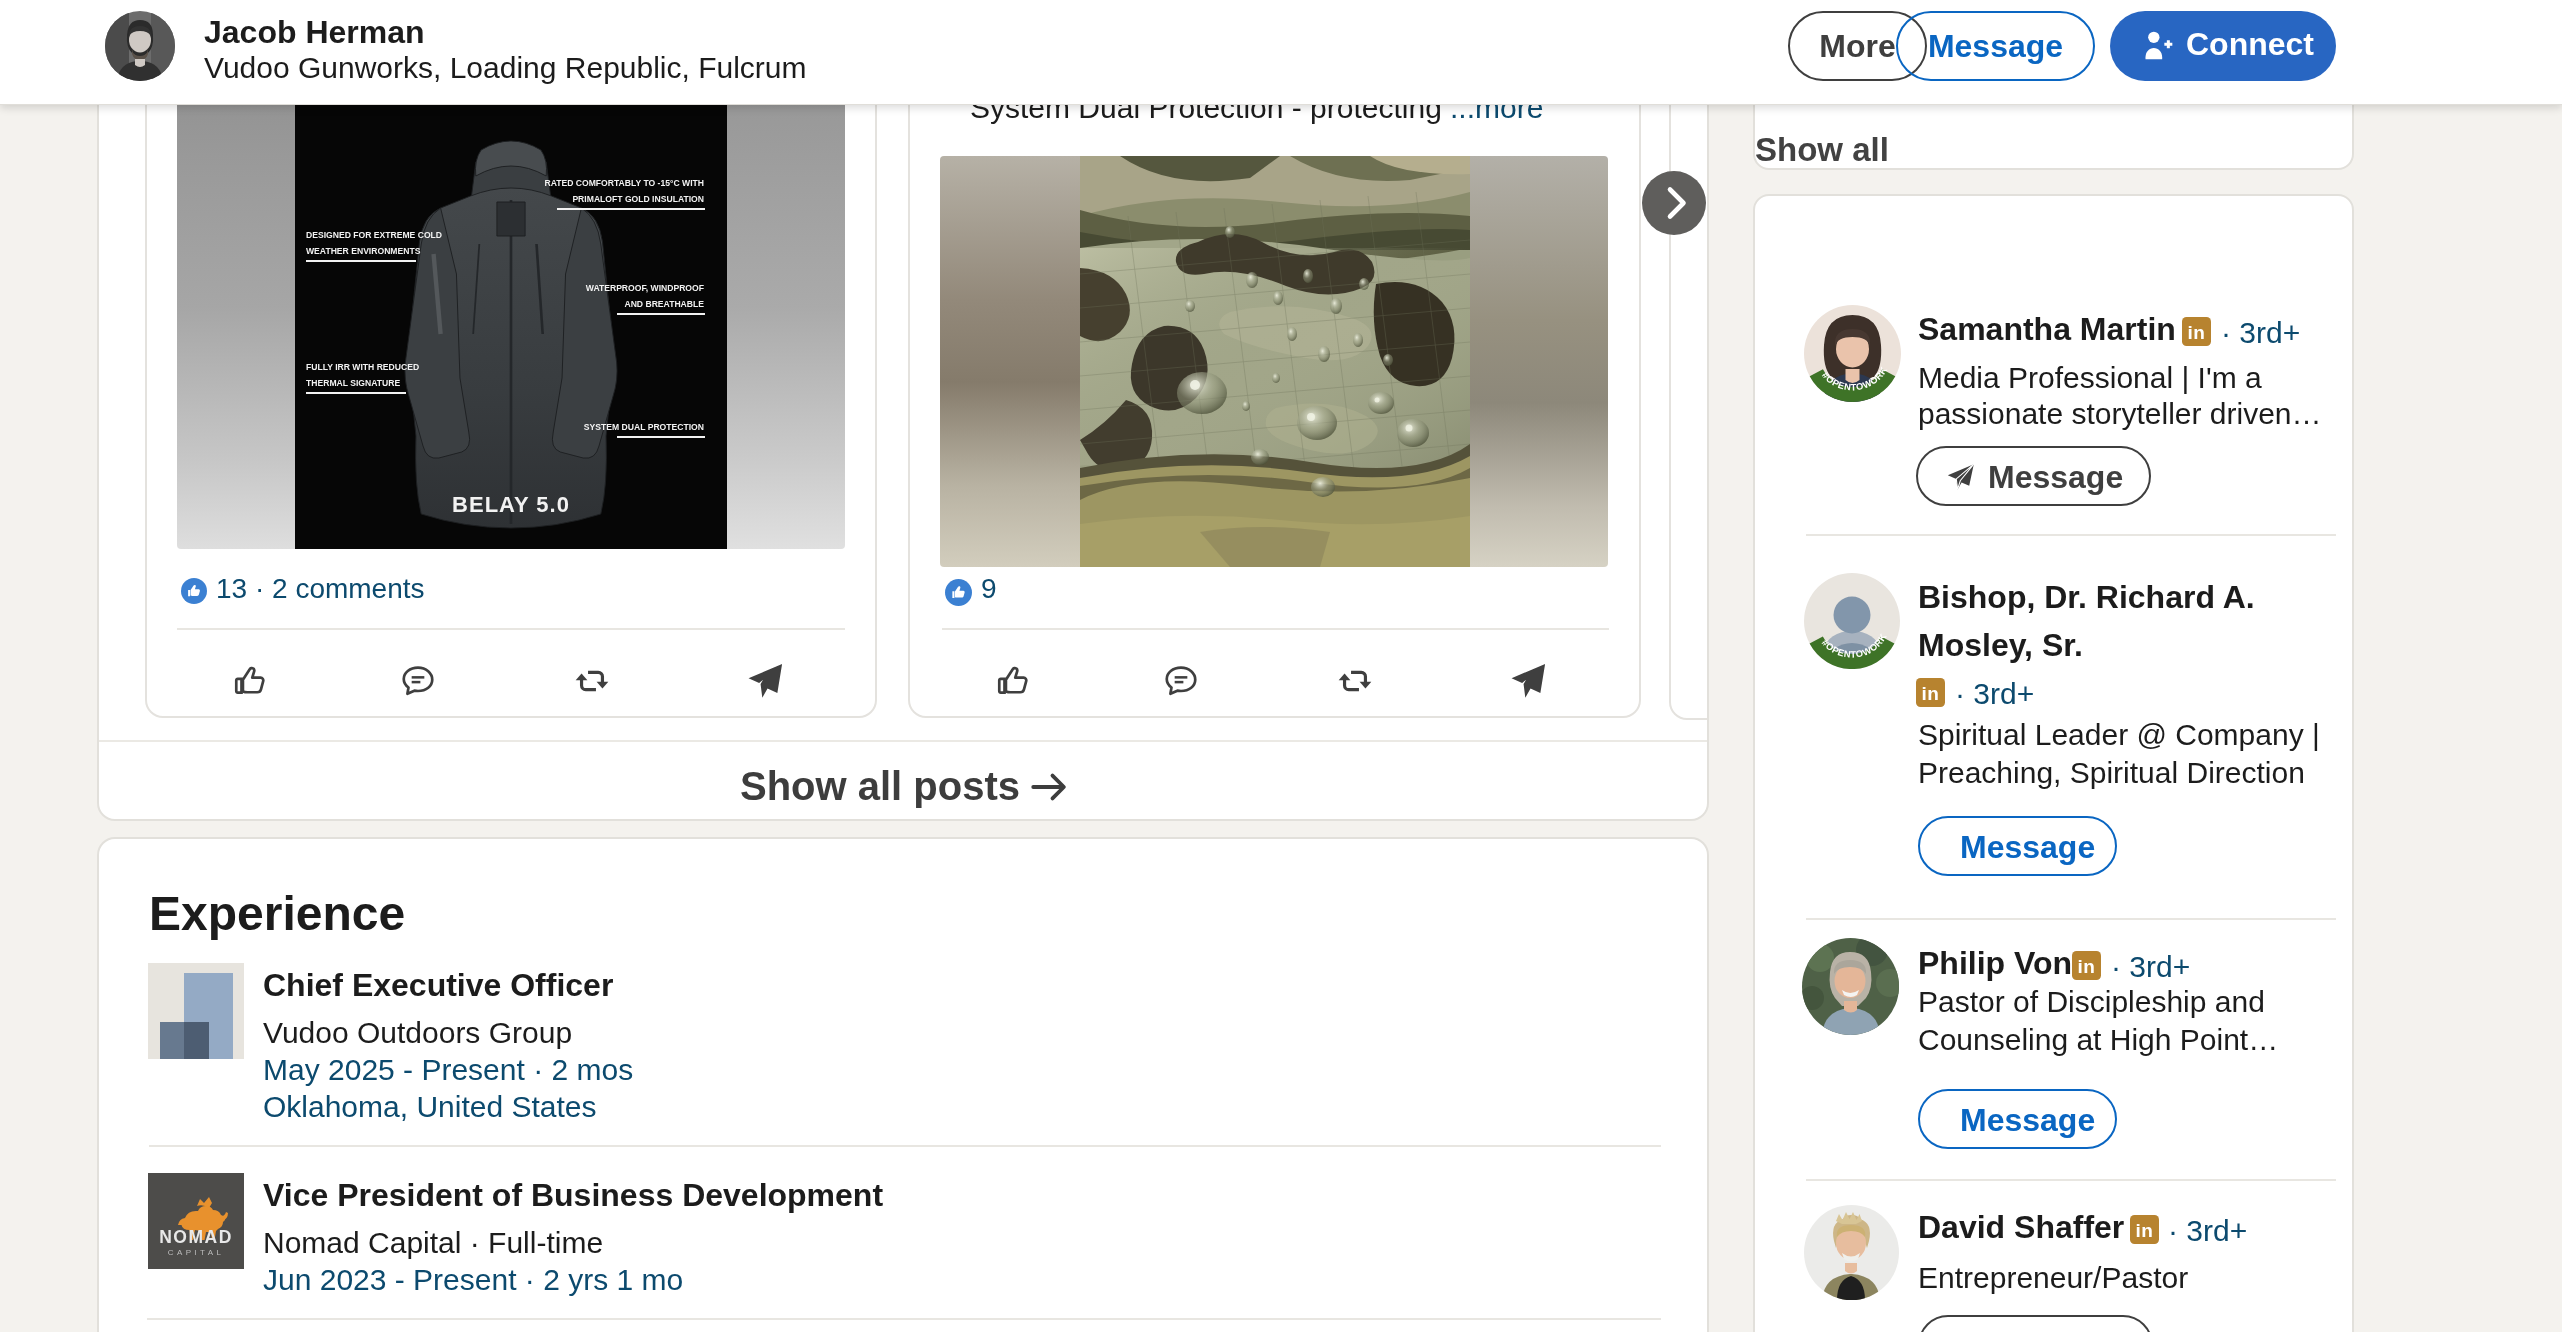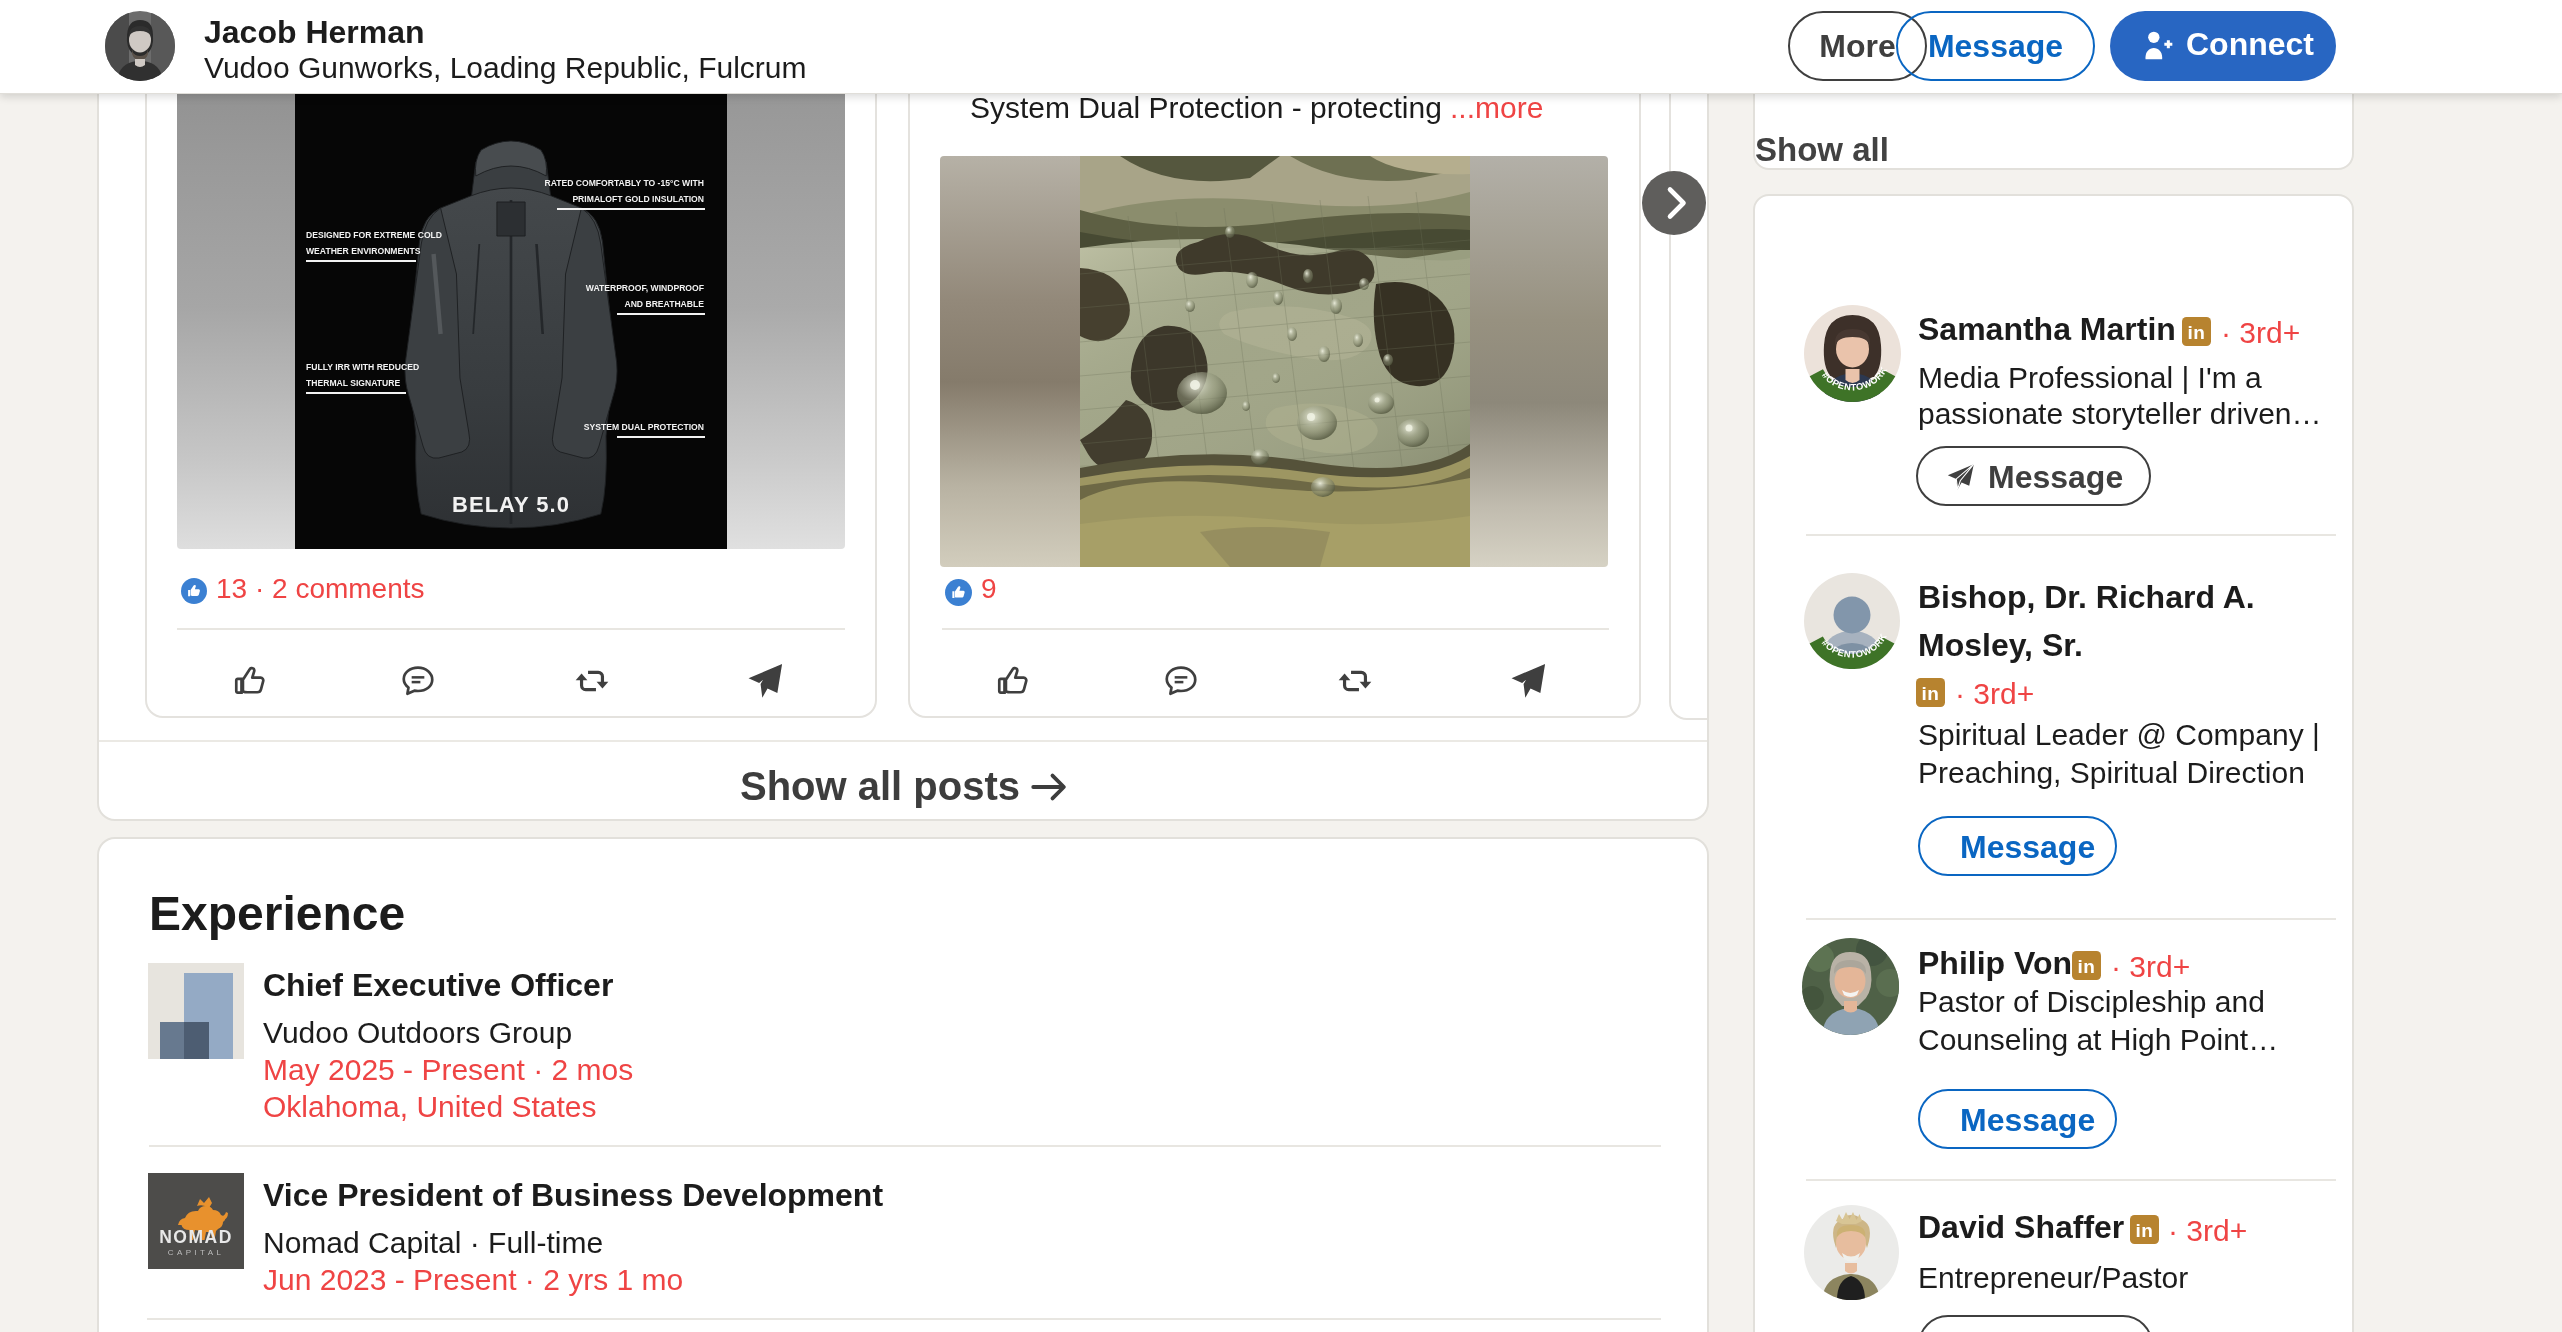--- a/index.html
+++ b/index.html
@@ -1,21 +1,21 @@
 <!DOCTYPE html>
 <html><head>
 <meta charset="utf-8">
 <style>
 * { margin:0; padding:0; box-sizing:border-box; }
 html,body { width:2562px; height:1332px; overflow:hidden; background:#f4f2ee;
   font-family:"Liberation Sans", sans-serif; }
 .abs { position:absolute; }
 .card { position:absolute; background:#fff; border:2px solid #e2e0db; border-radius:18px; }
 .txt { position:absolute; white-space:nowrap; color:#1c1c1c; }
-.gray { color:#ef4444; }
+.gray { color:#0c4a6e; }
 .b { font-weight:700; }
 .hr { position:absolute; height:2px; background:#e8e6e1; }
 .ico { position:absolute; }
 </style>
 </head>
 <body>
 
 <svg width="0" height="0" style="position:absolute">
 <defs>
 <symbol id="thumb-o" viewBox="0 0 24 24">
@@ -395,21 +395,21 @@
     <span class="txt b" style="left:70px; top:11px; font-size:32px; color:#3f3f3f;">Message</span>
   </div>
 </div>
 
 <div class="abs" style="left:1642px; top:171px; width:64px; height:64px; border-radius:50%; background:#5f5e5c; z-index:30;">
   <svg width="64" height="64" viewBox="0 0 64 64">
       <path d="M28 18.5 L41.5 32 L28 45.5" fill="none" stroke="#fff" stroke-width="4.6" stroke-linecap="round" stroke-linejoin="round"></path>
     </svg>
 </div>
 
-<div class="abs" style="left:0; top:0; width:2562px; height:94px; background:#fff; border-bottom:1px solid #e0ded9; box-shadow:0 3px 8px rgba(0,0,0,0.14); z-index:40;">
+<div class="abs" style="left:0; top:0; width:2562px; height:105px; background:#fff; border-bottom:1px solid #e0ded9; box-shadow:0 3px 8px rgba(0,0,0,0.14); z-index:40;">
   <div class="abs" style="left:105px; top:11px; width:70px; height:70px; border-radius:50%; overflow:hidden;">
     <svg width="70" height="70" viewBox="0 0 70 70">
       <rect width="70" height="70" fill="#6c6c6c"></rect>
       <rect x="0" y="0" width="24" height="70" fill="#4b4b4b"></rect>
       <rect x="46" y="0" width="24" height="70" fill="#585858"></rect>
       <path d="M22 24 q1 -15 13 -15 q13 0 13 15 q1 12 -5 18 l-8 5 -8 -5 q-6 -6 -5 -18z" fill="#2b2b2b"></path>
       <ellipse cx="35" cy="29" rx="11" ry="12.5" fill="#cfc9c4"></ellipse>
       <path d="M24 25 q0 -10 11 -10 q11 0 11 10 q-3 -5 -11 -5 t-11 5z" fill="#333"></path>
       <path d="M27 37 q0 8 8 8 t8 -8 l0 6 q-2 6 -8 6 t-8 -6z" fill="#5a5149"></path>
       <path d="M12 70 q2 -18 20 -20 h6 q18 2 20 20 z" fill="#303030"></path>

